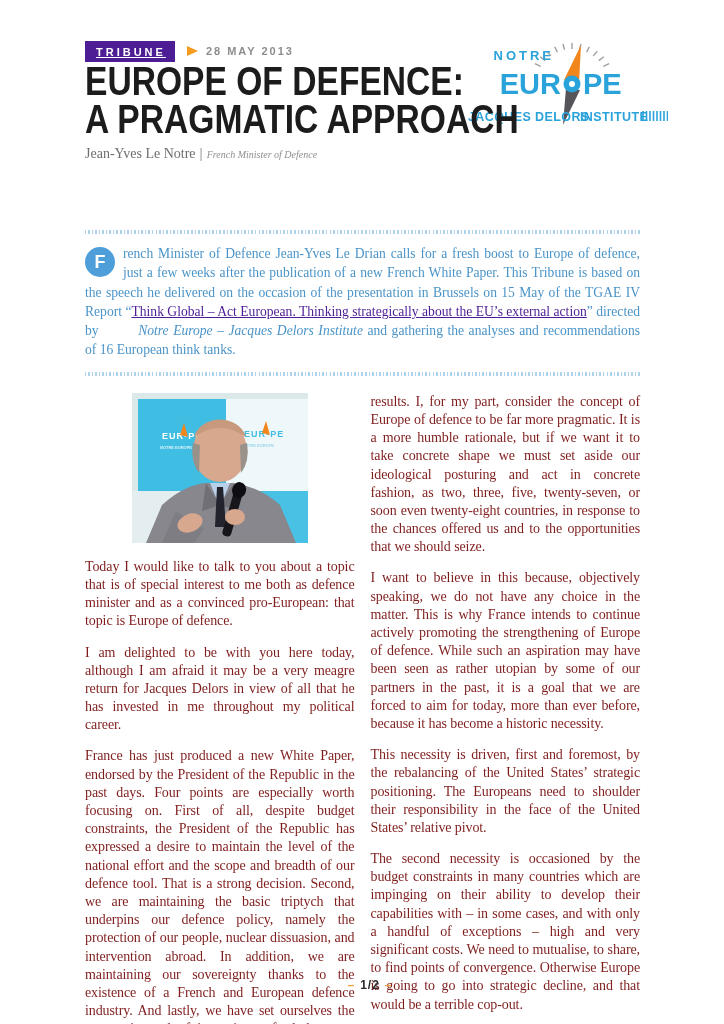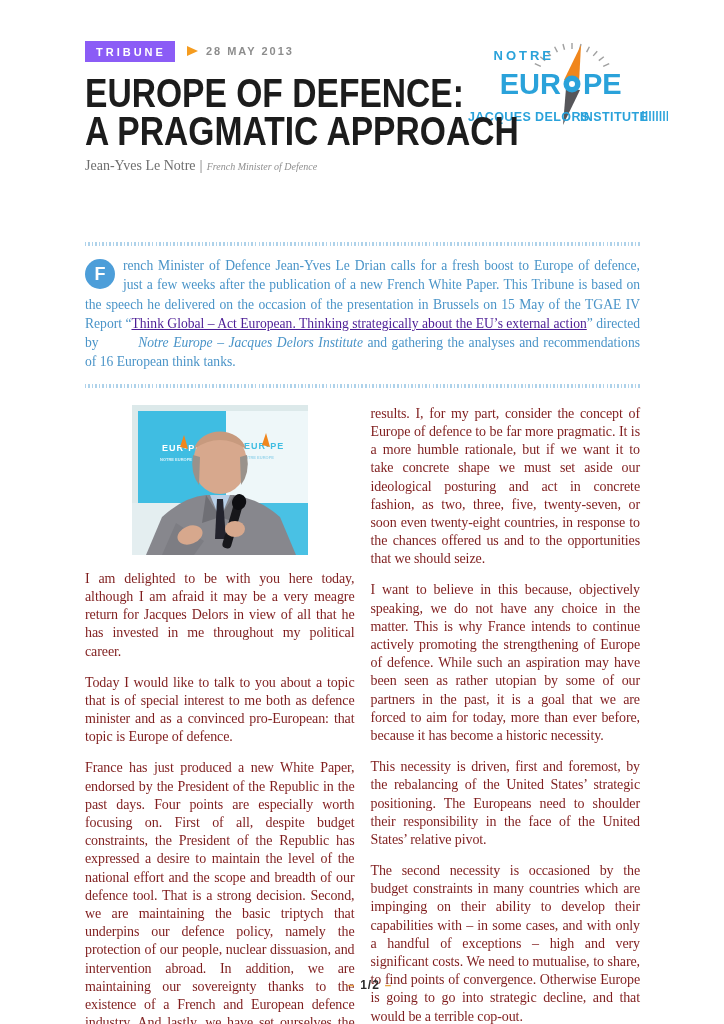--- a/index.html
+++ b/index.html
@@ -7,33 +7,33 @@
   .page {
     position:relative; width:724px; height:1024px; margin:0 auto;
     background:#ffffff; overflow:hidden;
     font-family:"Liberation Serif", serif; color:#2d2d2d;
   }
   .content { position:absolute; left:85px; top:40px; width:555px; }
 
   
   .kicker-row { display:flex; align-items:center; height:22px; }
   .kicker {
-    background:#8b5cf6; color:#ffffff;
+    background:#4c1d95; color:#ffffff;
     font:700 11px "Liberation Sans", sans-serif; letter-spacing:3px;
-    padding:5px 9px 4px 11px; display:inline-block;
+    padding:5px 9px 4px 11px; display:inline-block;text-decoration:underline;
   }
   .date-arrow {
     width:0; height:0; margin:0 8px 0 12px;
     border-top:5px solid transparent; border-bottom:5px solid transparent;
     border-left:11px solid #f59c1f;
   }
   .kicker-date {
     font:700 11px "Liberation Sans", sans-serif; letter-spacing:2px; color:#8d8d8d;
   }
-  .title { margin-top:12px; font:700 40px/0.95 "Liberation Sans", sans-serif; color:#1c1c1c; }
+  .title { margin-top:0; font:700 40px/0.95 "Liberation Sans", sans-serif; color:#1c1c1c; }
   .title-line { display:inline-block; transform:scaleX(.84); transform-origin:0 50%; white-space:nowrap; }
   .byline { margin-top:8px; font-size:14px; color:#6e6e6e; }
   .byline .sep { color:#9a9a9a; padding:0 4px; font-weight:700; }
   .byline .role { font-style:italic; font-size:10px; color:#8f8f8f; }
 
   
   .logo-wrap { position:absolute; top:38px; right:56px; width:200px; height:92px; }
 
   
   .intro {
@@ -165,22 +165,22 @@
           <path d="M102,90 L88,112 L106,118 Z" fill="#6f6f75"></path>
           <path d="M78,90 L88,114 L98,90 Z" fill="#b9d0e8"></path>
           <path d="M85,94 L91,94 L94,134 L83,134 Z" fill="#23232d"></path>
           <g transform="rotate(16 100 120)">
             <rect x="96" y="98" width="9" height="46" rx="4" fill="#17171b"></rect>
             <ellipse cx="100.5" cy="96" rx="7" ry="8" fill="#0e0e12"></ellipse>
           </g>
           <ellipse cx="103" cy="124" rx="10" ry="8" fill="#d7a88d"></ellipse>
           <ellipse cx="58" cy="130" rx="13" ry="9" fill="#d7a88d" transform="rotate(-22 58 130)"></ellipse>
         </svg>
+        <p>Today I would like to talk to you about a topic that is of special interest to me both as defence minister and as a convinced pro-European: that topic is Europe of defence.</p>
         <p>I am delighted to be with you here today, although I am afraid it may be a very meagre return for Jacques Delors in view of all that he has invested in me throughout my political career.</p>
-        <p>Today I would like to talk to you about a topic that is of special interest to me both as defence minister and as a convinced pro-European: that topic is Europe of defence.</p>
         <p>France has just produced a new White Paper, endorsed by the President of the Republic in the past days. Four points are especially worth focusing on. First of all, despite budget constraints, the President of the Republic has expressed a desire to maintain the level of the national effort and the scope and breadth of our defence tool. That is a strong decision. Second, we are maintaining the basic triptych that underpins our defence policy, namely the protection of our people, nuclear dissuasion, and intervention abroad. In addition, we are maintaining our sovereignty thanks to the existence of a French and European defence industry. And lastly, we have set ourselves the pragmatic goal of imparting a fresh boost to defence Europe.</p>
 
       </div>
       <div class="col">
         <p>results. I, for my part, consider the concept of Europe of defence to be far more pragmatic. It is a more humble rationale, but if we want it to take concrete shape we must set aside our ideological posturing and act in concrete fashion, as two, three, five, twenty-seven, or soon even twenty-eight countries, in response to the chances offered us and to the opportunities that we should seize.</p>
         <p>I want to believe in this because, objectively speaking, we do not have any choice in the matter. This is why France intends to continue actively promoting the strengthening of Europe of defence. While such an aspiration may have been seen as rather utopian by some of our partners in the past, it is a goal that we are forced to aim for today, more than ever before, because it has become a historic necessity.</p>
         <p>This necessity is driven, first and foremost, by the rebalancing of the United States’ strategic positioning. The Europeans need to shoulder their responsibility in the face of the United States’ relative pivot.</p>
         <p>The second necessity is occasioned by the budget constraints in many countries which are impinging on their ability to develop their capabilities with – in some cases, and with only a handful of exceptions – high and very significant costs. We need to mutualise, to share, to find points of convergence. Otherwise Europe is going to go into strategic decline, and that would be a terrible cop-out.</p>
         <p>Thirdly, the continued existence of threats and risks is very real, concerning as it does the southern belt, fragility to the east, globalisation with a generalisation of terrorist flows, and organised crime linked to the drug trade or to religious fundamentalism.</p>
 

